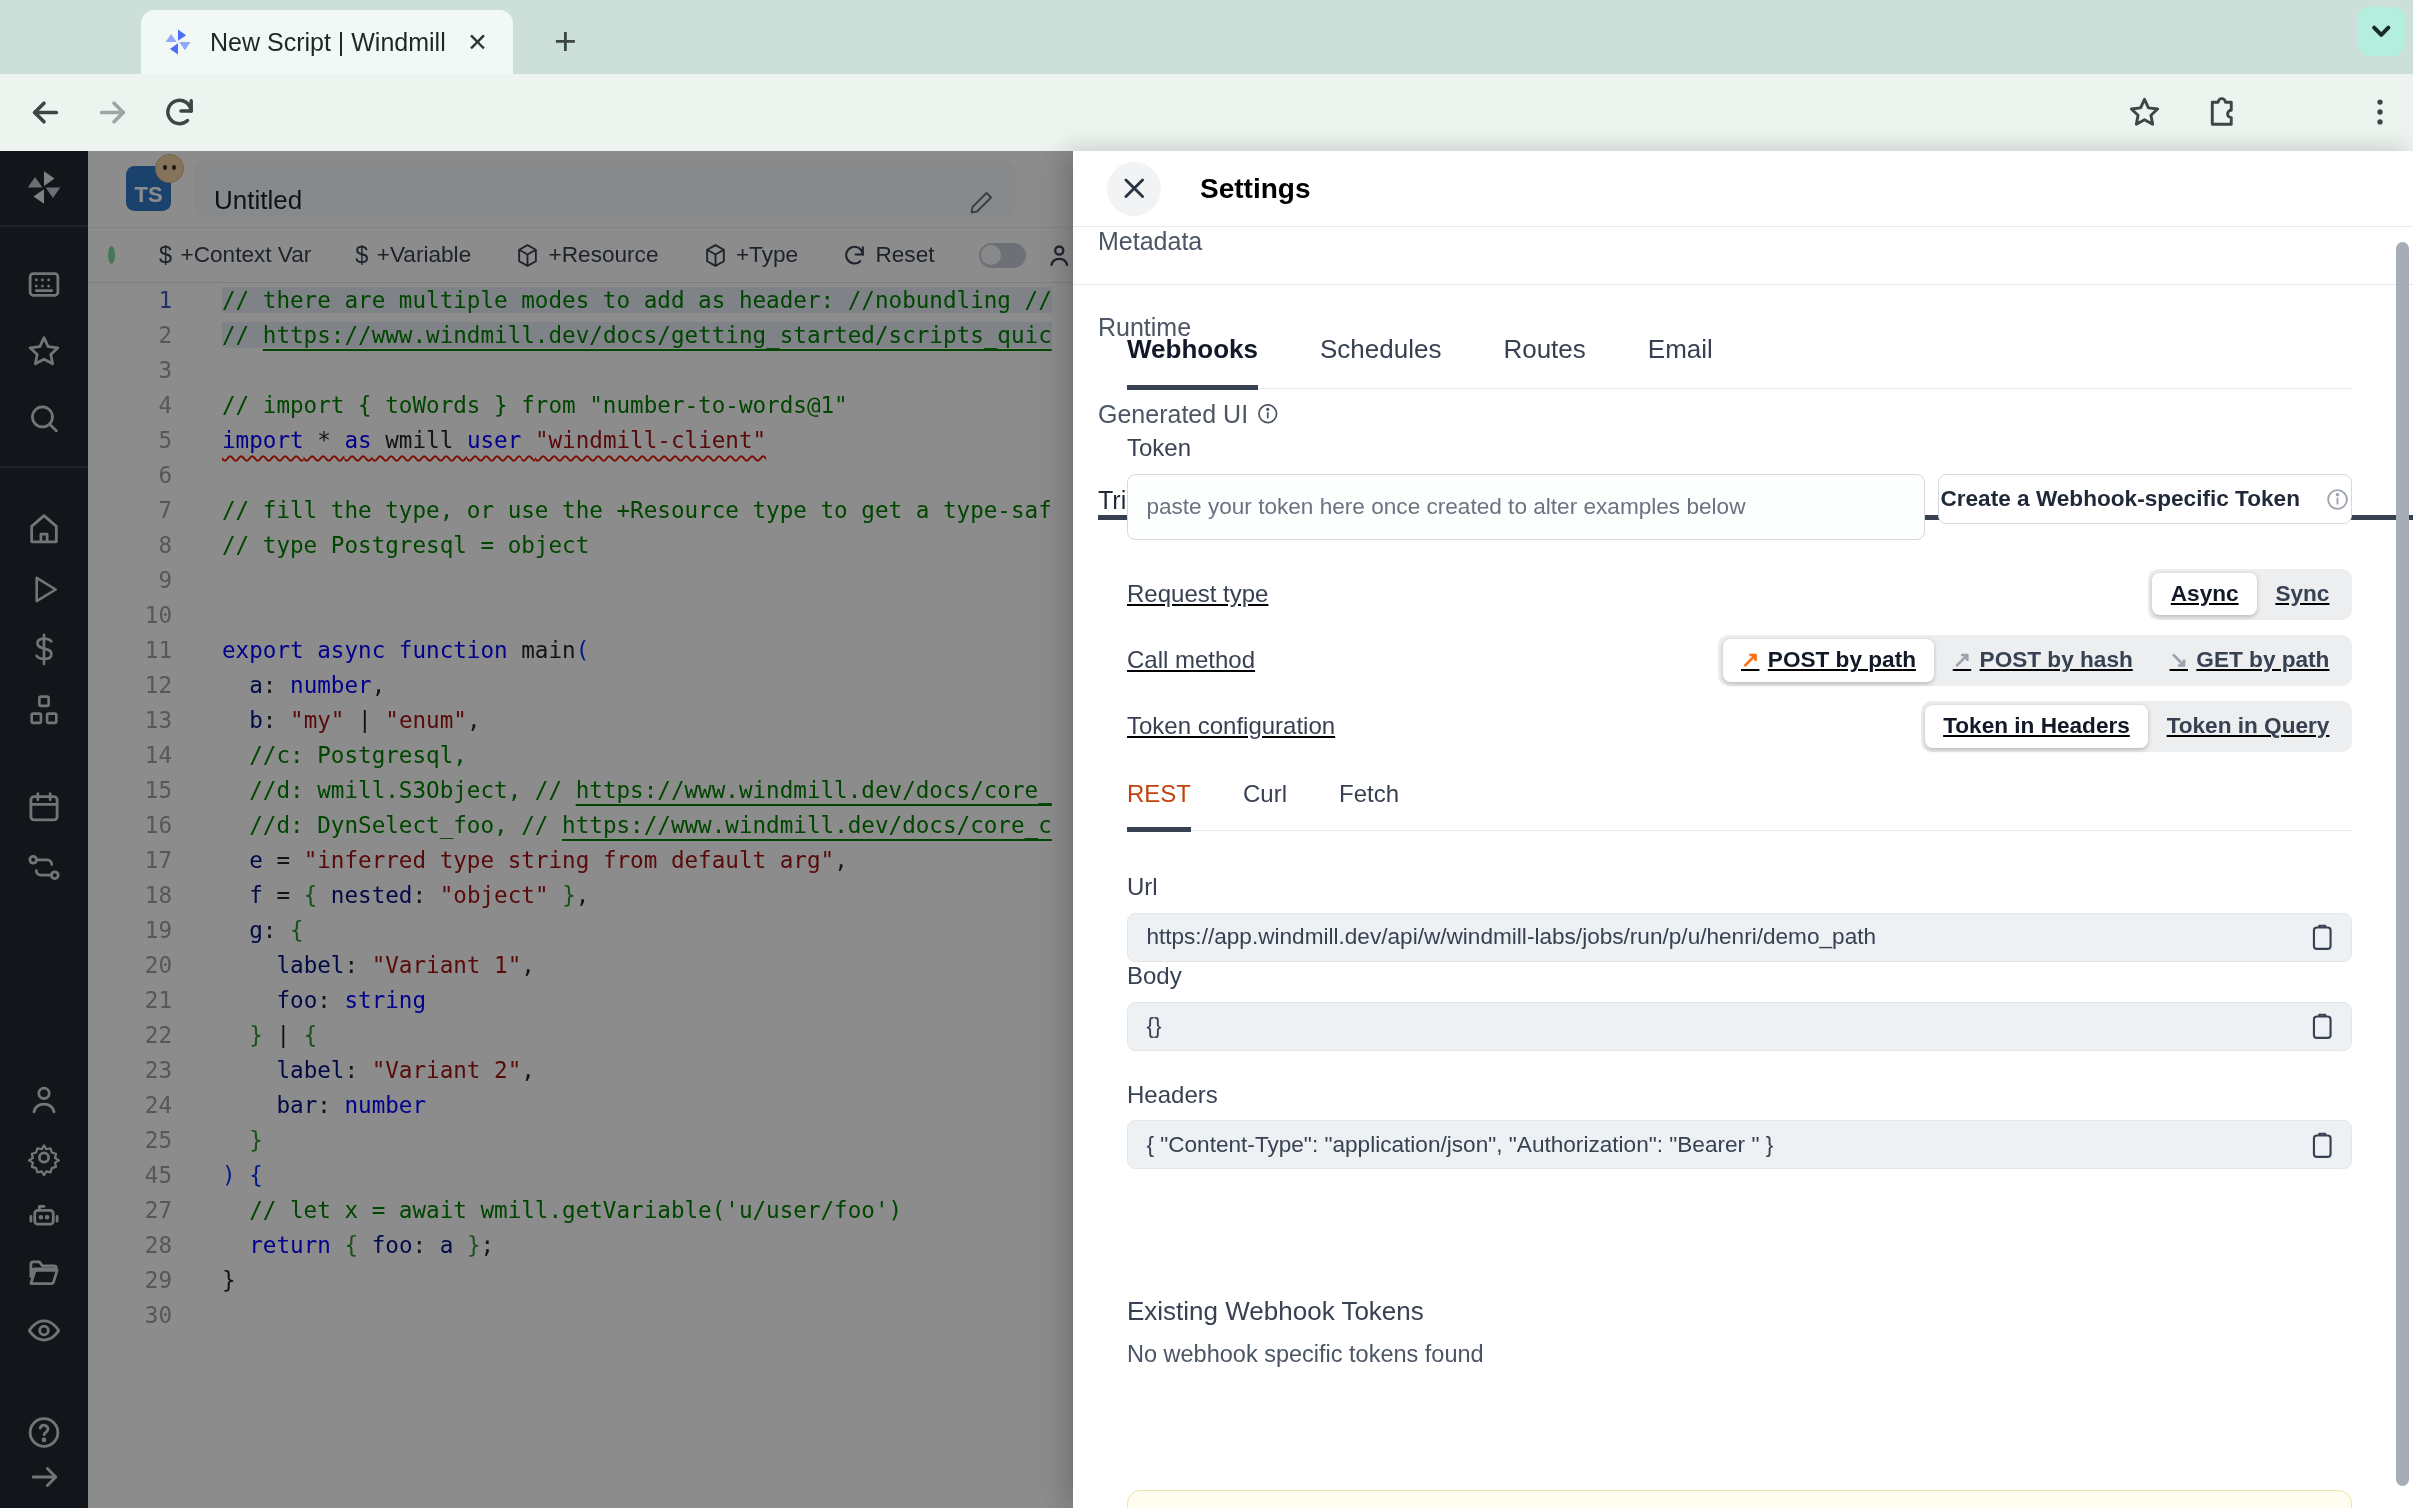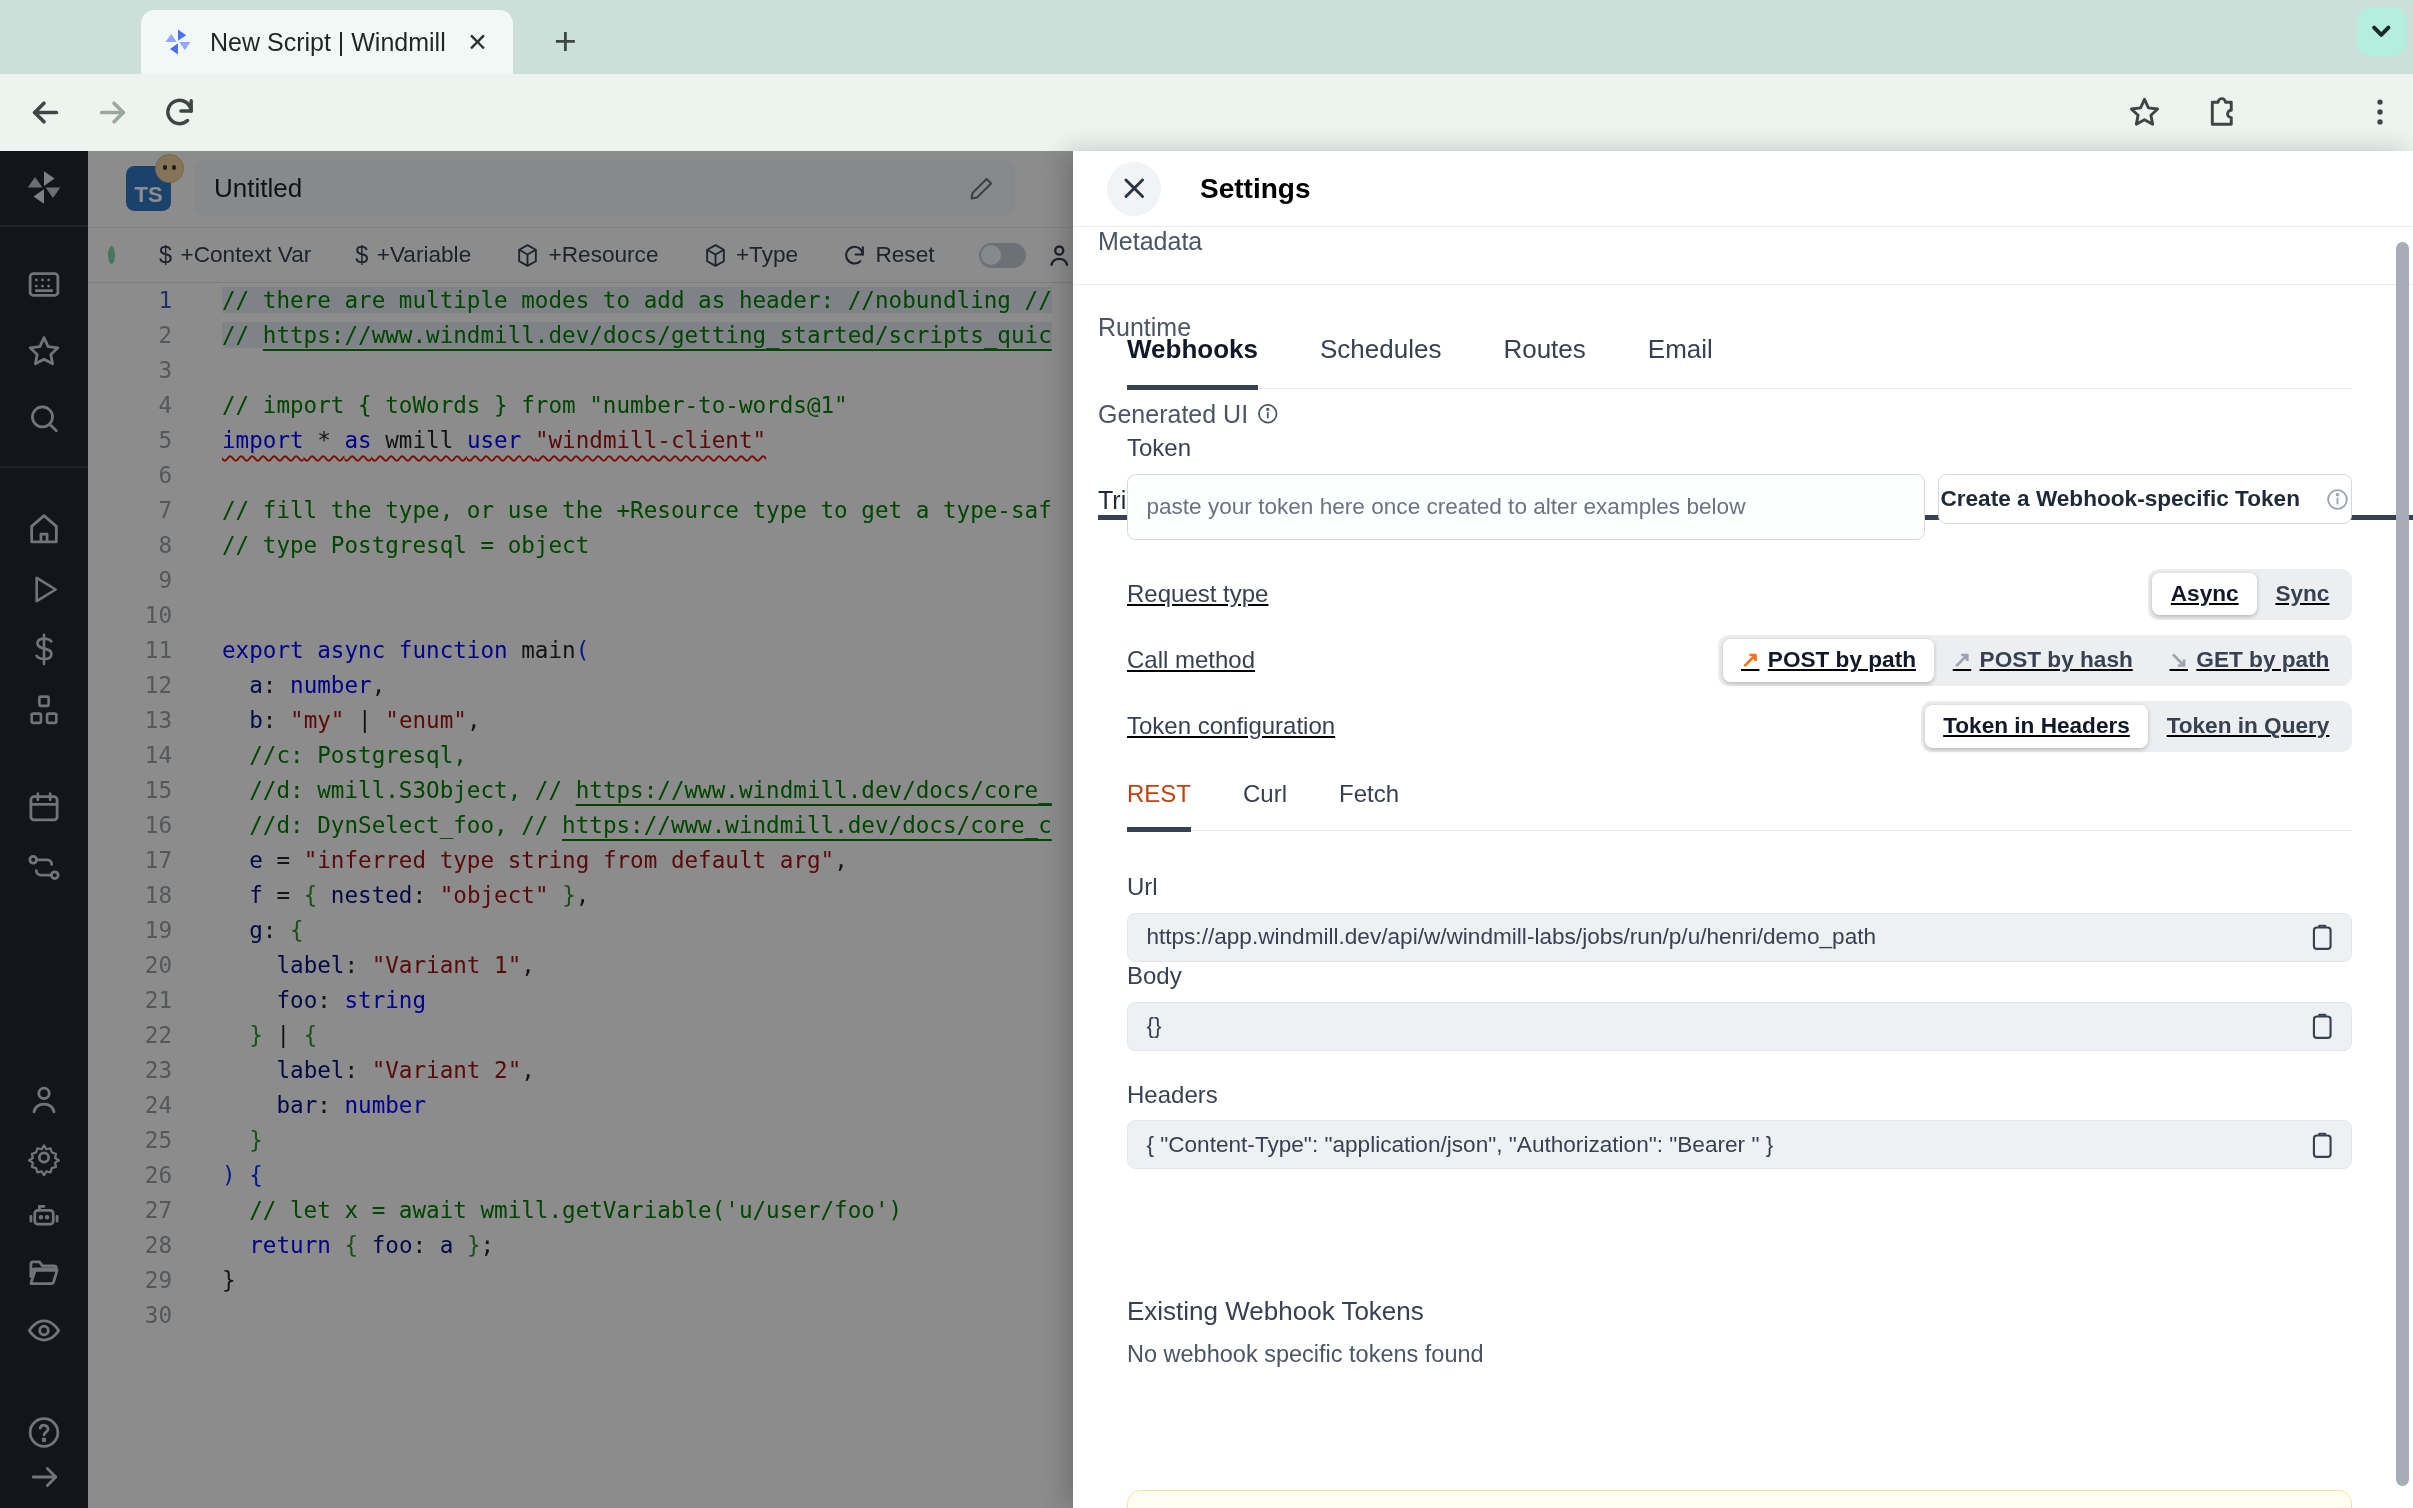--- a/index.html
+++ b/index.html
@@ -34,21 +34,21 @@
   .rail-div { position:absolute; left:0; width:88px; height:1.7px; background:rgba(255,255,255,0.10); }
 
   .editor { position:absolute; left:88px; top:0; width:985px; height:1358px; background:#fff; overflow:hidden; }
   .ed-header { position:absolute; left:0; top:0; width:985px; height:77px; border-bottom:0.8px solid #eceff2; }
   .ts-badge { position:absolute; left:38px; top:15px; width:45px; height:45px; border-radius:8.4px; background:#3178c6;
               color:#fff; font-weight:bold; font-size:22px; display:flex; align-items:flex-end; justify-content:center; padding-bottom:3.4px; }
   .face { position:absolute; left:67px; top:3.4px; width:28.5px; height:28.5px; border-radius:50%; background:#f5d3a5; border:1.7px solid #d9b98b; }
   .face::before, .face::after { content:""; position:absolute; top:10px; width:4.2px; height:4.2px; border-radius:50%; background:#40342a; }
   .face::before{ left:6.7px; } .face::after{ right:6.7px; }
   .title-field { position:absolute; left:106px; top:10px; width:821px; height:55px; background:#f8fafc; border-radius:8.4px;
-                 display:flex; align-items:center; padding:0 20px; }
+                 display:flex; align-items:flex-end; padding:0 20px; }
   .title-text { font-size:26px; color:#1b222c; flex:1; }
   .ed-toolbar { position:absolute; left:0; top:77px; width:985px; height:55px; border-bottom:0.8px solid #e2e5e9;
                 display:flex; align-items:center; gap:44px; padding-left:20px; }
   .tb-item { display:flex; align-items:center; gap:8.4px; font-size:22.6px; color:#374151; white-space:nowrap; }
   .dollar { font-size:23.5px; color:#374151; }
   .green-dot { width:18.4px; height:18.4px; border-radius:50%; background:#84d8a4; }
   .toggle { width:47px; height:25px; border-radius:12.6px; background:#c7ced6; position:relative; flex:none; }
   .toggle-knob { position:absolute; left:2.5px; top:2.5px; width:20px; height:20px; border-radius:50%; background:#f8fafc; }
 
   .code { position:absolute; left:0; top:132px; width:985px; height:1225px; background:#fff;
@@ -384,21 +384,21 @@
         <div class="code-line"><span class="gutter">16</span><span class="code-body"><span><span class="seg-cm">  //d: DynSelect_foo, // </span><span class="seg-lnk">https://www.windmill.dev/docs/core_c</span></span></span></div>
         <div class="code-line"><span class="gutter">17</span><span class="code-body"><span><span class="seg-pl">  </span><span class="seg-id">e</span><span class="seg-pl"> = </span><span class="seg-str">"inferred type string from default arg"</span><span class="seg-pl">,</span></span></span></div>
         <div class="code-line"><span class="gutter">18</span><span class="code-body"><span><span class="seg-pl">  </span><span class="seg-id">f</span><span class="seg-pl"> = </span><span class="seg-b2">{</span><span class="seg-pl"> </span><span class="seg-id">nested</span><span class="seg-pl">: </span><span class="seg-str">"object"</span><span class="seg-pl"> </span><span class="seg-b2">}</span><span class="seg-pl">,</span></span></span></div>
         <div class="code-line"><span class="gutter">19</span><span class="code-body"><span><span class="seg-pl">  </span><span class="seg-id">g</span><span class="seg-pl">: </span><span class="seg-b2">{</span></span></span></div>
         <div class="code-line"><span class="gutter">20</span><span class="code-body"><span><span class="seg-pl">    </span><span class="seg-id">label</span><span class="seg-pl">: </span><span class="seg-str">"Variant 1"</span><span class="seg-pl">,</span></span></span></div>
         <div class="code-line"><span class="gutter">21</span><span class="code-body"><span><span class="seg-pl">    </span><span class="seg-id">foo</span><span class="seg-pl">: </span><span class="seg-kw">string</span></span></span></div>
         <div class="code-line"><span class="gutter">22</span><span class="code-body"><span><span class="seg-pl">  </span><span class="seg-b2">}</span><span class="seg-pl"> | </span><span class="seg-b2">{</span></span></span></div>
         <div class="code-line"><span class="gutter">23</span><span class="code-body"><span><span class="seg-pl">    </span><span class="seg-id">label</span><span class="seg-pl">: </span><span class="seg-str">"Variant 2"</span><span class="seg-pl">,</span></span></span></div>
         <div class="code-line"><span class="gutter">24</span><span class="code-body"><span><span class="seg-pl">    </span><span class="seg-id">bar</span><span class="seg-pl">: </span><span class="seg-kw">number</span></span></span></div>
         <div class="code-line"><span class="gutter">25</span><span class="code-body"><span><span class="seg-pl">  </span><span class="seg-b2">}</span></span></span></div>
-        <div class="code-line"><span class="gutter">26</span><span class="code-body"><span><span class="seg-b1">)</span><span class="seg-pl"> </span><span class="seg-b1">{</span></span></span></div>
+        <div class="code-line"><span class="gutter">45</span><span class="code-body"><span><span class="seg-b1">)</span><span class="seg-pl"> </span><span class="seg-b1">{</span></span></span></div>
         <div class="code-line"><span class="gutter">27</span><span class="code-body"><span><span class="seg-cm">  // let x = await wmill.getVariable('u/user/foo')</span></span></span></div>
         <div class="code-line"><span class="gutter">28</span><span class="code-body"><span><span class="seg-pl">  </span><span class="seg-kw">return</span><span class="seg-pl"> </span><span class="seg-b2">{</span><span class="seg-pl"> </span><span class="seg-id">foo</span><span class="seg-pl">: </span><span class="seg-id">a</span><span class="seg-pl"> </span><span class="seg-b2">}</span><span class="seg-pl">;</span></span></span></div>
         <div class="code-line"><span class="gutter">29</span><span class="code-body"><span><span class="seg-pl">}</span></span></span></div>
         <div class="code-line"><span class="gutter">30</span><span class="code-body"><span></span></span></div>
       </div>
   </div>
 
   <div class="dim-overlay"></div>
 
   <div class="panel">

